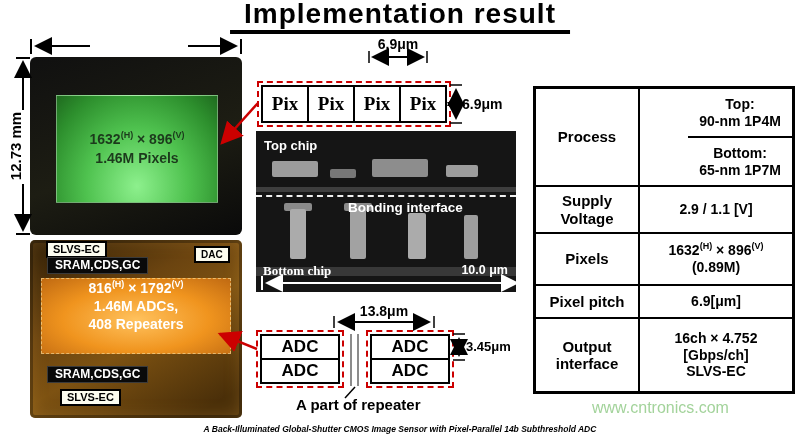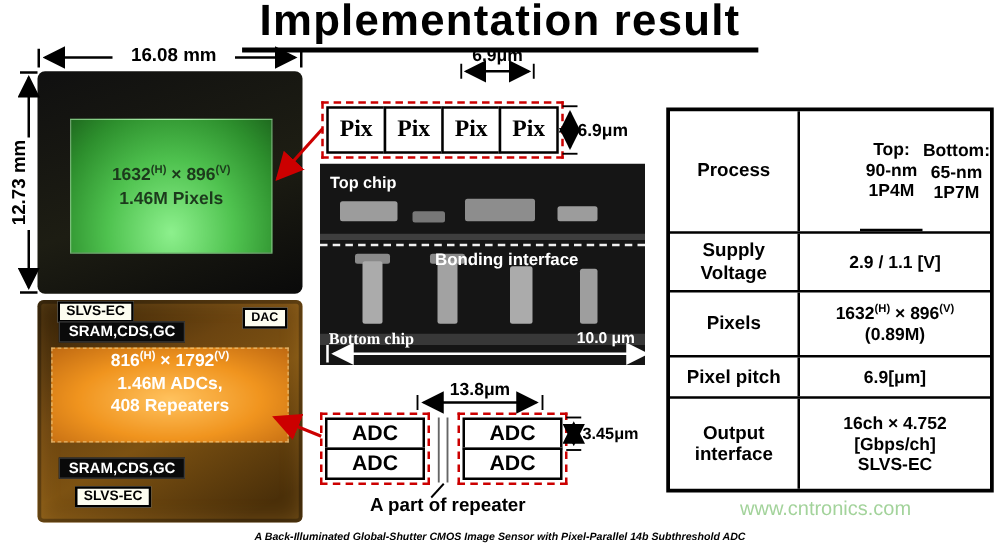--- a/index.html
+++ b/index.html
@@ -1,18 +1,18 @@
 <!DOCTYPE html>
 <html><head>
 <meta charset="utf-8">
 <style>
   html,body{margin:0;padding:0;background:#fff;}
   .slide{position:relative;width:800px;height:437px;background:#fff;font-family:"Liberation Sans",sans-serif;overflow:hidden;color:#000;}
 
-  .title{position:absolute;top:-1px;left:50%;transform:translateX(-50%);margin:0;font-size:35px;line-height:1.05;
+  .title{position:absolute;top:-1px;left:50%;transform:translateX(-50%);margin:0;font-size:28px;line-height:1.05;
          font-weight:bold;letter-spacing:1px;border-bottom:4px solid #000;padding:0 14px 2px;white-space:nowrap;}
 
   .lbl{position:absolute;font-weight:bold;}
   .dim-w{left:94px;top:36px;width:90px;text-align:center;font-size:15px;}
   .dim-h{left:-30px;top:138px;width:90px;height:16px;text-align:center;font-size:15px;transform:rotate(-90deg);}
 
   .chip-top{position:absolute;left:30px;top:57px;width:212px;height:178px;border-radius:6px;
             background:linear-gradient(160deg,#101010,#1d1d13 55%,#0a0a0a);}
   .chip-top-inner{position:absolute;left:26px;top:38px;width:160px;height:106px;border:1px solid rgba(255,255,255,.35);
             background:radial-gradient(ellipse at 50% 85%,#8df08d 0%,#4fc24f 45%,#2d8f2d 80%,#1f6b1f 100%);
@@ -47,42 +47,41 @@
   .adc-cell + .adc-cell{margin-top:-2px;}
 
   .spec-table{position:absolute;left:533px;top:86px;width:262px;border:3px solid #000;background:#fff;box-sizing:border-box;}
   .tr{display:flex;border-bottom:2px solid #000;box-sizing:border-box;}
   .tr:last-child{border-bottom:none;}
   .r-process{height:98px}.r-supply{height:47px}.r-pixels{height:52px}.r-pitch{height:33px}.r-output{height:72px}
   .tl{box-sizing:border-box;width:104px;border-right:2px solid #000;display:flex;flex-direction:column;
       align-items:center;justify-content:center;font-weight:bold;font-size:15px;text-align:center;line-height:1.15;}
   .tv{flex:1;display:flex;flex-direction:column;align-items:center;justify-content:center;
       font-weight:bold;font-size:14px;text-align:center;line-height:1.2;}
-  .tv-split{flex:1;display:flex;margin-left:48px;}
+  .tv-split{flex:1;display:flex;flex-direction:column;margin-left:48px;}
   .tv-sub{flex:1;display:flex;flex-direction:column;align-items:center;justify-content:center;
       font-weight:bold;font-size:14px;line-height:1.2;text-align:center;}
   .tv-sub:first-child{border-bottom:2px solid #000;}
 
   sup{font-size:9px;vertical-align:super;line-height:0;}
 
   .note-repeater{left:296px;top:396px;font-size:15px;}
   .watermark{position:absolute;left:592px;top:399px;font-size:16px;color:#a3d39b;font-weight:normal;}
   .caption{position:absolute;left:160px;top:424px;width:480px;text-align:center;font-size:8.5px;
            font-weight:bold;font-style:italic;}
 
   .overlay{position:absolute;left:0;top:0;pointer-events:none;}
 </style>
 </head>
 <body>
 
 <div class="slide">
 
   <h1 class="title">Implementation result</h1>
 
-  <div class="lbl dim-w">16.08 mm</div>
   <div class="lbl dim-h">12.73 mm</div>
 
   <div class="chip-top">
     <div class="chip-top-inner">
       <div class="chip-top-text"><span>1632</span><sup>(H)</sup><span> × 896</span><sup>(V)</sup></div>
       <div class="chip-top-text">1.46M Pixels</div>
     </div>
   </div>
 
   <div class="chip-bottom">

